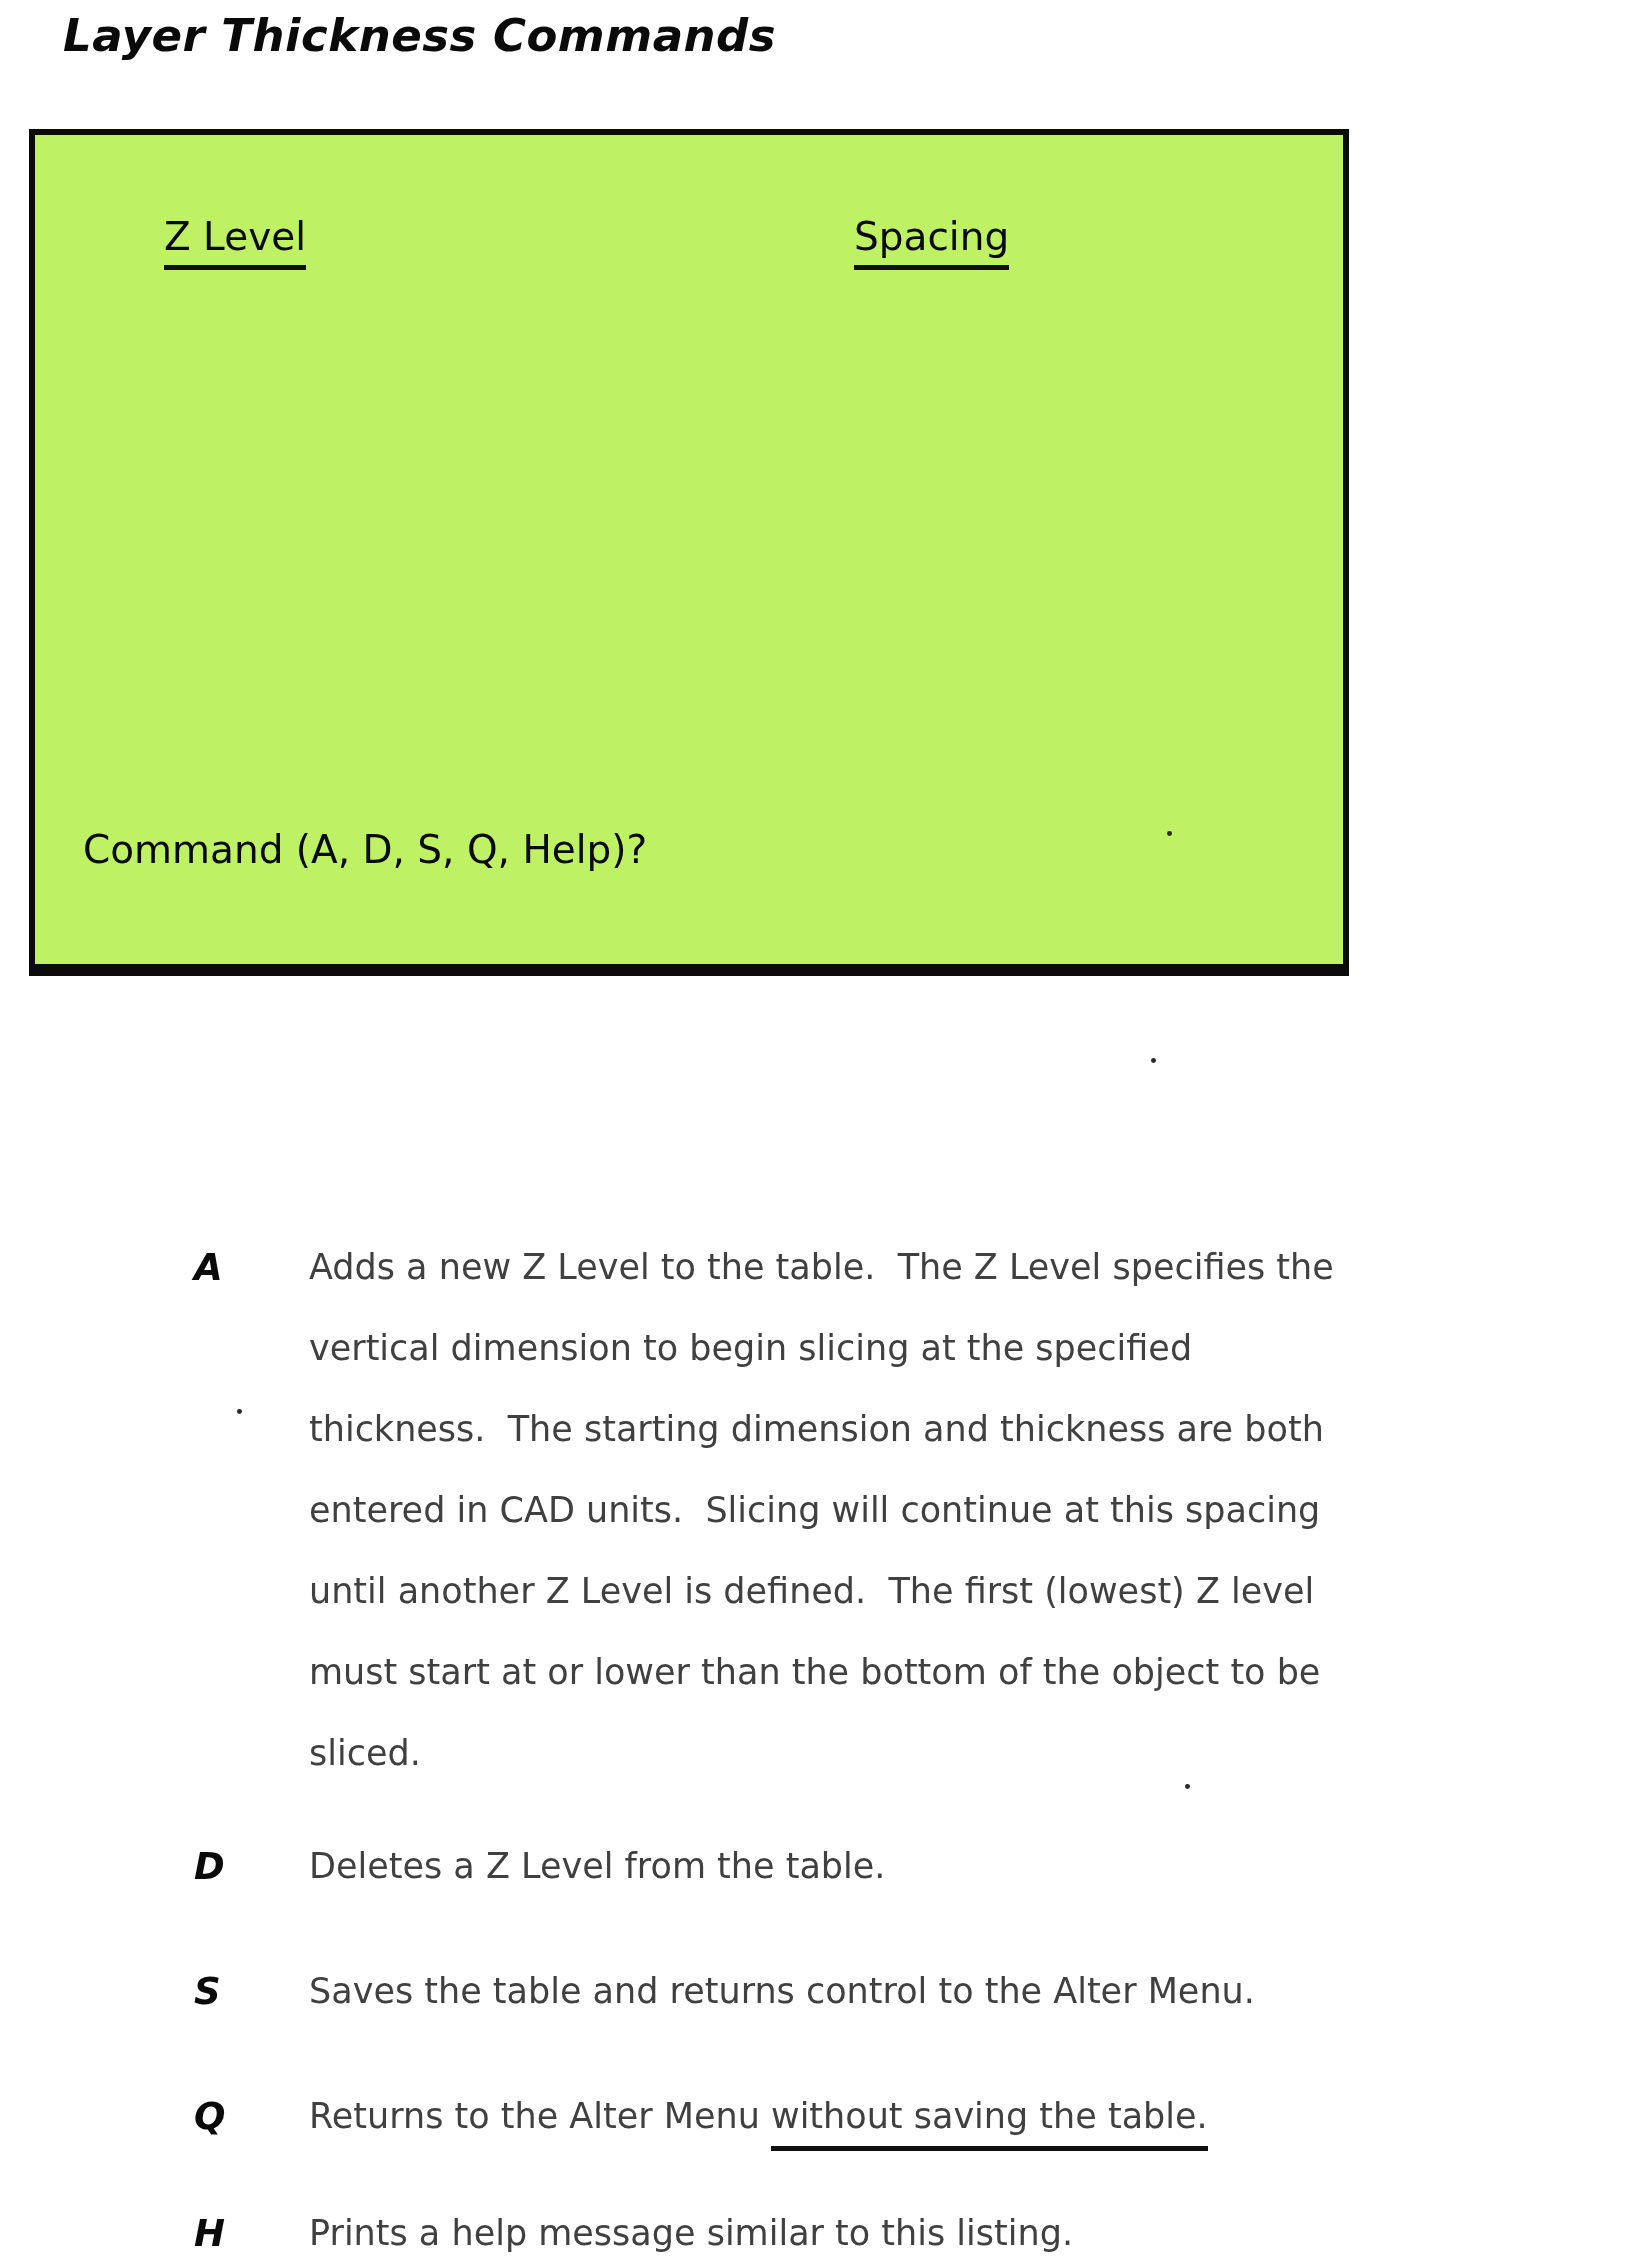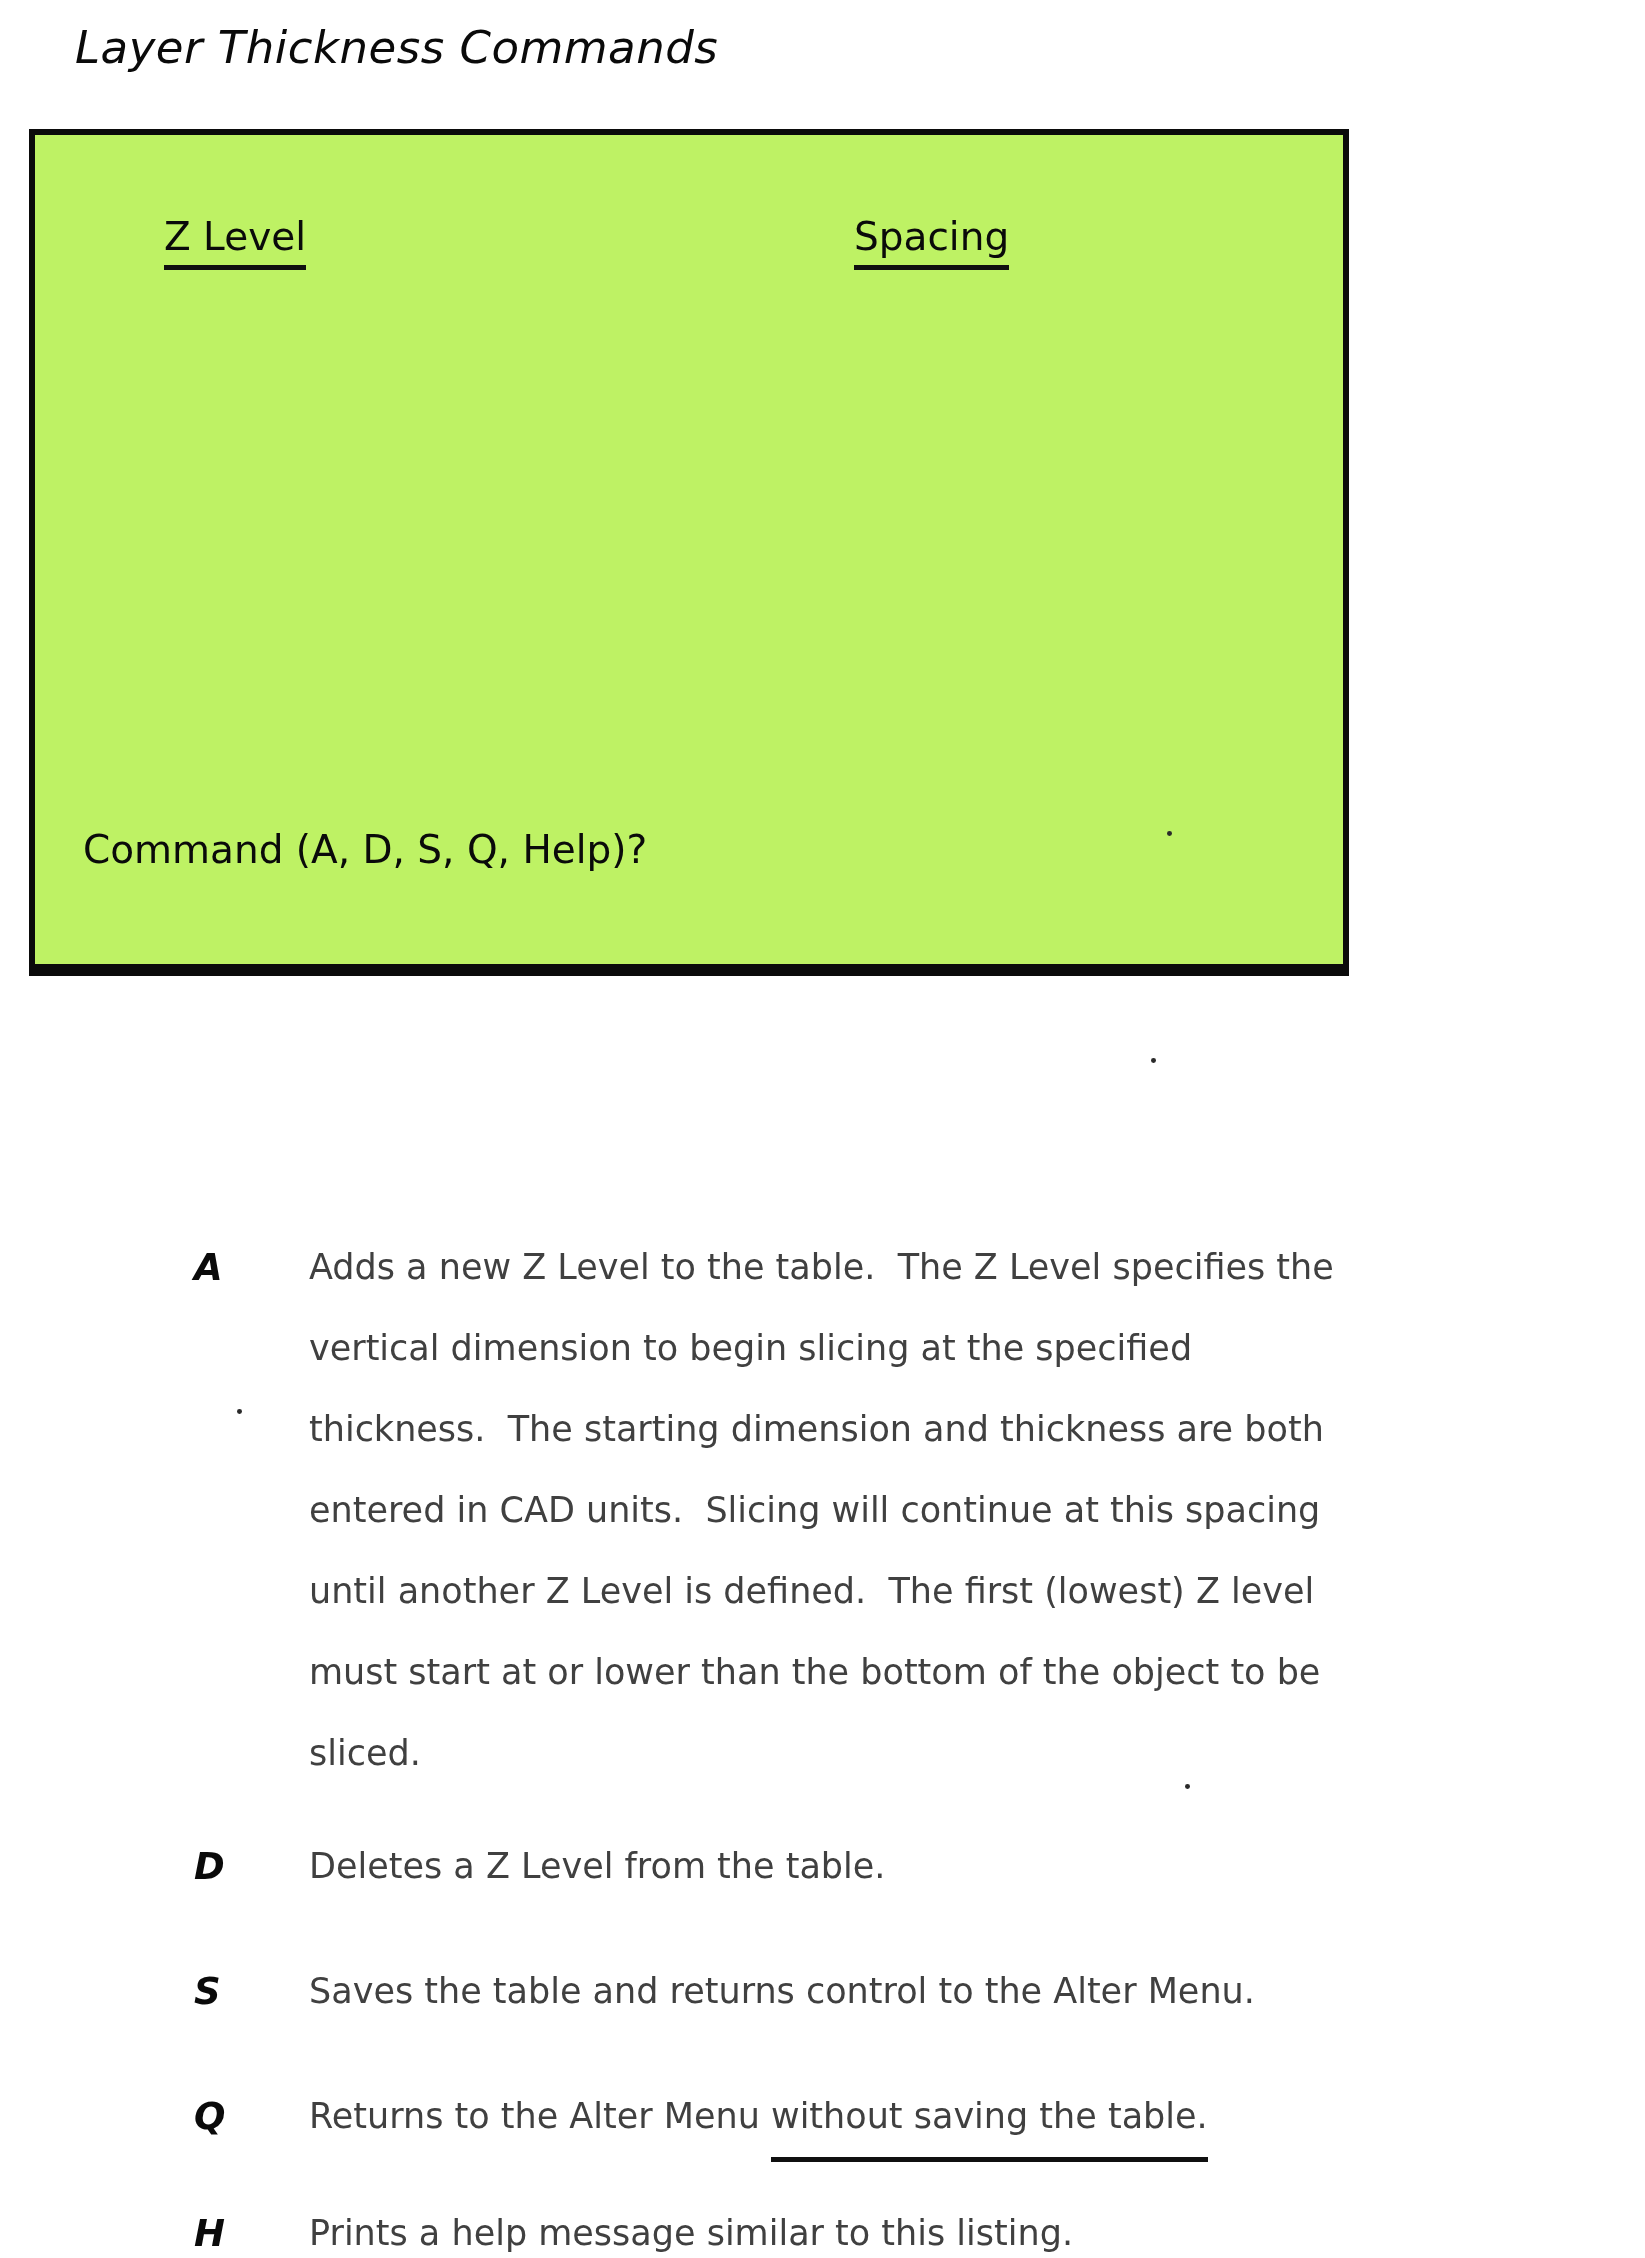--- a/index.html
+++ b/index.html
@@ -15,23 +15,23 @@
     font-family: "DejaVu Sans", sans-serif;
     color: #0a0a0a;
     overflow: hidden;
   }
 
   
   .page-title {
     position: absolute;
     left: 58px;
     top: 3.9px;
-    margin: 17px;
+    margin: 5px;
     font-size: 45px;
-    font-weight: normal;
+    font-weight: bold;
     font-style: italic;
     letter-spacing: 0.5px;
     color: #0a0a0a;
     white-space: pre;
   }
 
   
   .terminal-box {
     position: absolute;
     left: 29px;
@@ -91,21 +91,21 @@
   .cmd-single .key,
   .cmd-single .line { line-height: 49px; }
 
   .cmd-d { top: 1842px; }
   .cmd-s { top: 1967px; }
   .cmd-q { top: 2092px; }
   .cmd-h { top: 2209px; }
 
   .underline-strong {
     border-bottom: 5.8px solid #101010;
-    padding-bottom: 21px;
+    padding-bottom: 10px;
   }
 
   
   .dot {
     position: absolute;
     width: 4.9px;
     height: 4.9px;
     border-radius: 50%;
     background: #2a2a2a;
   }

